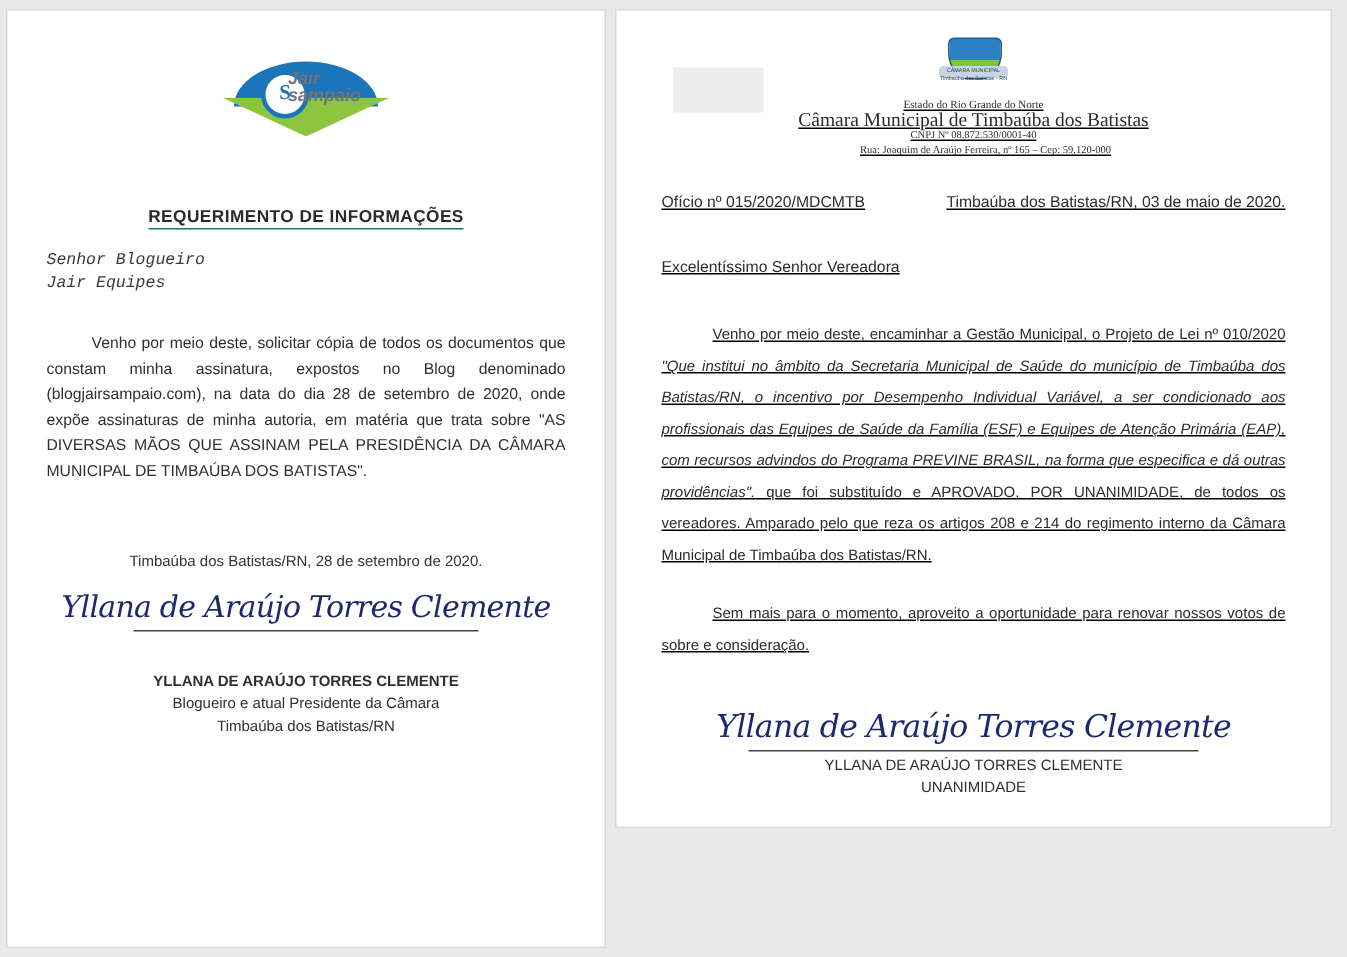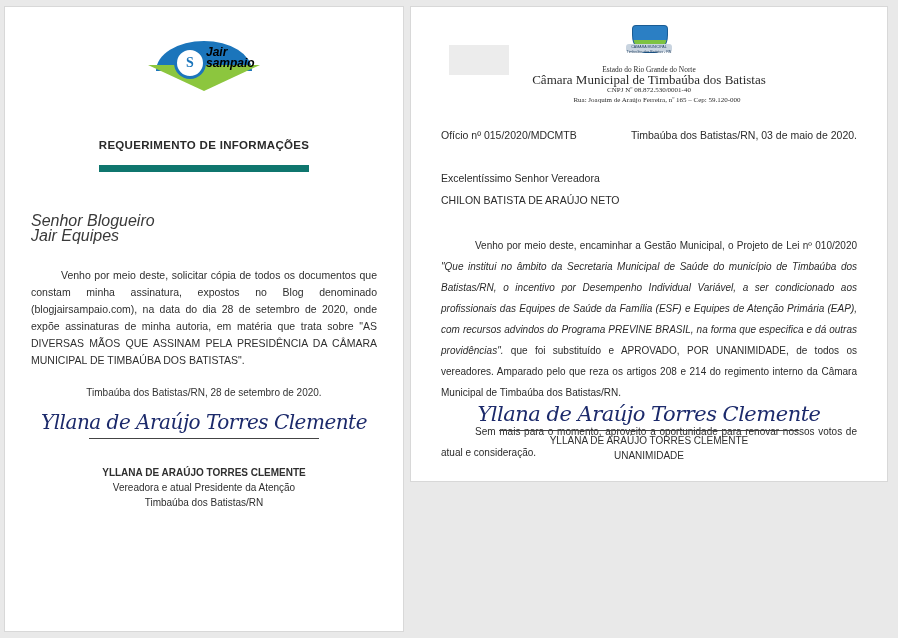--- a/index.html
+++ b/index.html
@@ -31,24 +31,25 @@
   }
   .doc-left {
     width: 400px;
     height: 626px;
     margin: 6px 0 6px 4px;
     border: 1px solid #d8d8d8;
     padding: 14px 26px;
   }
   .doc-right {
     width: 478px;
-    height: 476px;
+    height: 546px;
     margin: 6px 4px 6px 0;
     border: 1px solid #d8d8d8;
     padding: 14px 30px;
+    text-decoration: underline;
   }
 
   
   .logo-wrap {
     display: flex;
     justify-content: center;
     margin-top: 14px;
   }
   .logo-left {
     position: relative;
@@ -76,62 +77,62 @@
     width: 26px; height: 26px;
     border-radius: 50%;
     border: 3px solid #1b75bb;
     background: #fff;
     display: flex; align-items: center; justify-content: center;
     font-size: 14px; font-weight: bold; color: #1b75bb;
     font-family: "Liberation Serif", serif;
   }
   .logo-left .brandtext {
     position: absolute;
-    left: 68px; top: 12px;
+    left: 54px; top: 12px;
     font-size: 12px;
     line-height: 11px;
     font-weight: bold;
-    color: #000000;
+    color: #737373;
     font-style: italic;
   }
   .logo-left .brandtext span { display: block; }
 
   .req-title {
     text-align: center;
     font-size: 11.5px;
     font-weight: bold;
     color: #2a2a2a;
     letter-spacing: 0.3px;
     margin-top: 38px;
     font-family: "Liberation Sans", sans-serif;
   }
   .req-title .underline {
     display: inline-block;
-    border-bottom: 7px solid #0f766e;
-    padding-bottom: 14px;
+    border-bottom: 1px solid #0f766e;
+    padding-bottom: 1px;
   }
   .addressee {
-    margin-top: 41px;
-    font-size: 16px;
+    margin-top: 14px;
+    font-size: 11px;
     color: #3a3a3a;
     font-style: italic;
     line-height: 15px;
-    font-family: Liberation Sans, sans-serif;
+    font-family: Liberation Mono, monospace;
   }
   .body-left {
     margin-top: 24px;
     font-size: 10.5px;
     line-height: 17px;
     color: #2f2f2f;
     text-align: justify;
     text-indent: 30px;
     font-family: "Liberation Sans", sans-serif;
   }
   .place-date-left {
-    margin-top: 18px;
+    margin-top: 46px;
     font-size: 10px;
     color: #333;
     text-align: center;
     font-family: "Liberation Sans", sans-serif;
   }
   .sig-left {
     margin-top: 12px;
     text-align: center;
     position: relative;
     height: 52px;
@@ -287,21 +288,21 @@
 
     <div class="place-date-left">Timbaúba dos Batistas/RN, 28 de setembro de 2020.</div>
 
     <div class="sig-left">
       <div class="sig-script">Yllana de Araújo Torres Clemente</div>
       <div class="sig-line"></div>
     </div>
 
     <div class="sig-name-block">
       <div class="strong">YLLANA DE ARAÚJO TORRES CLEMENTE</div>
-      <div>Vereadora e atual Presidente da Atenção</div>
+      <div>Blogueiro e atual Presidente da Câmara</div>
       <div>Timbaúba dos Batistas/RN</div>
     </div>
 
   </div>
 
   <div class="doc doc-right">
 
     <div class="right-head">
       <div class="smudge"></div>
       <div>
@@ -321,28 +322,27 @@
       </div>
     </div>
 
     <div class="oficio-row">
       <div>Ofício nº 015/2020/MDCMTB</div>
       <div>Timbaúba dos Batistas/RN, 03 de maio de 2020.</div>
     </div>
 
     <div class="exc-block">
       <div>Excelentíssimo Senhor Vereadora</div>
-      <div class="name">CHILON BATISTA DE ARAÚJO NETO</div>
     </div>
 
     <div class="body-right">
       <span>Venho por meio deste, encaminhar a Gestão Municipal, o Projeto de Lei nº 010/2020 </span><span class="it">"Que institui no âmbito da Secretaria Municipal de Saúde do município de Timbaúba dos Batistas/RN, o incentivo por Desempenho Individual Variável, a ser condicionado aos profissionais das Equipes de Saúde da Família (ESF) e Equipes de Atenção Primária (EAP), com recursos advindos do Programa PREVINE BRASIL, na forma que especifica e dá outras providências".</span><span> que foi substituído e APROVADO, POR UNANIMIDADE, de todos os vereadores. Amparado pelo que reza os artigos 208 e 214 do regimento interno da Câmara Municipal de Timbaúba dos Batistas/RN.</span>
     </div>
 
-    <div class="body-right p2">Sem mais para o momento, aproveito a oportunidade para renovar nossos votos de atual e consideração.</div>
+    <div class="body-right p2">Sem mais para o momento, aproveito a oportunidade para renovar nossos votos de sobre e consideração.</div>
 
     <div class="sig-right">
       <div class="sig-script">Yllana de Araújo Torres Clemente</div>
       <div class="sig-line"></div>
       <div class="sig-name-block">
         <div>YLLANA DE ARAÚJO TORRES CLEMENTE</div>
         <div>UNANIMIDADE</div>
       </div>
     </div>
 

